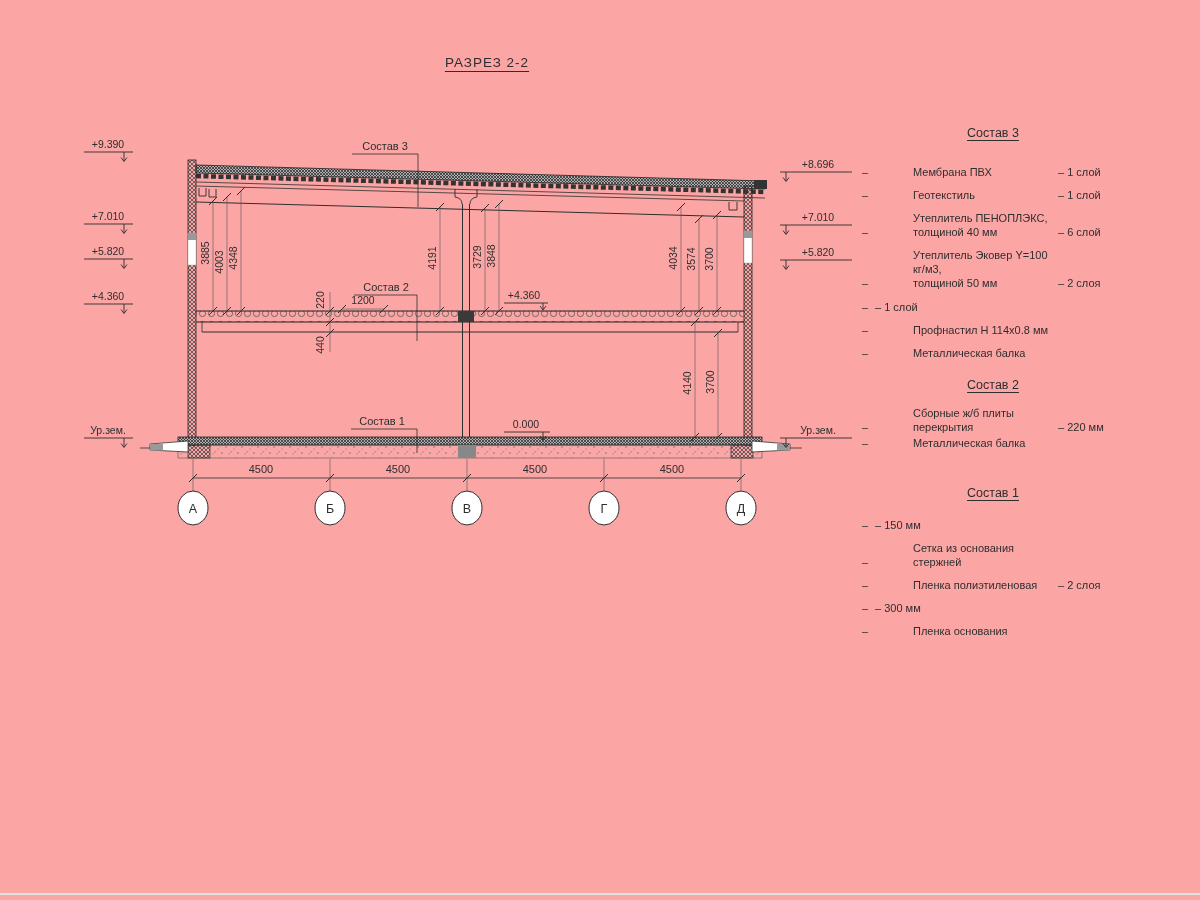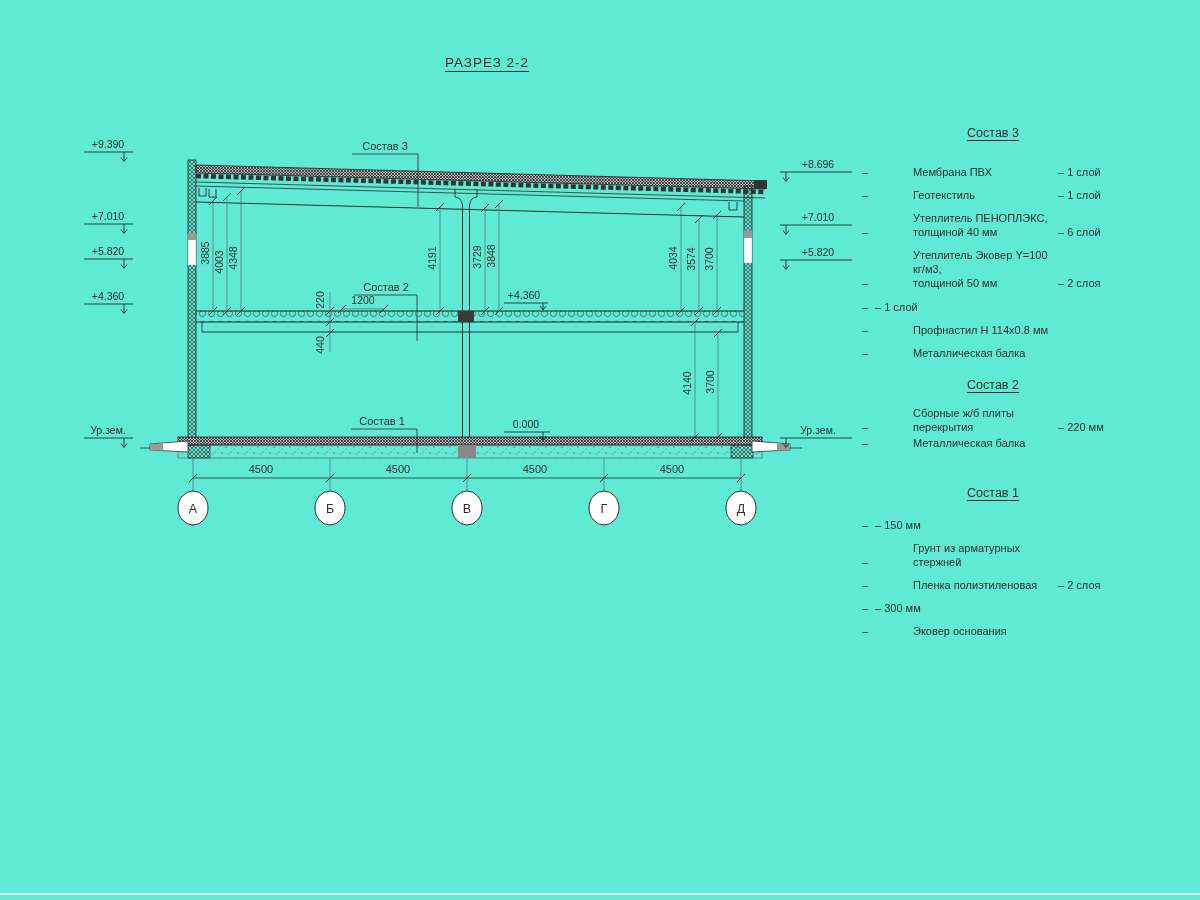--- a/index.html
+++ b/index.html
@@ -1,16 +1,16 @@
 <!DOCTYPE html>
 <html><head>
 <meta charset="utf-8">
 <style>
   html,body{margin:0;padding:0;background:#fff;}
-  .page{position:relative;width:1200px;height:900px;background:#5eead4;overflow:hidden;
+  .page{position:relative;width:1200px;height:900px;background:#fca5a5;overflow:hidden;
         font-family:"Liberation Sans",sans-serif;color:#2e2e2e;}
   .page-edge{position:absolute;left:0;top:893px;width:1200px;height:2px;background:#e2e2e2;}
   .title{position:absolute;left:400px;top:55px;width:174px;text-align:center;
          font-size:13.5px;letter-spacing:1px;text-decoration:underline;text-underline-offset:4px;}
   svg{position:absolute;left:0;top:0;}
   svg text{font-family:"Liberation Sans",sans-serif;fill:#2e2e2e;}
   .legend{position:absolute;left:862px;top:0;width:262px;}
   .sec{position:absolute;width:100%;}
   .sec3{top:126px;} .sec2{top:378px;} .sec1{top:486px;}
   .lg-h{text-align:center;font-size:12.5px;text-decoration:underline;text-underline-offset:3px;}
@@ -277,34 +277,34 @@
     </div>
 
     <div class="sec sec1">
       <div class="lg-h">Состав 1</div>
       <div class="lg-item">
         <span class="lg-dash">–</span>
         <span class="lg-qty">– 150 мм</span>
       </div>
       <div class="lg-item">
         <span class="lg-dash">–</span>
-        <span class="lg-name">Грунт из арматурных стержней</span>
+        <span class="lg-name">Сетка из основания стержней</span>
         <span class="lg-qty"></span>
       </div>
       <div class="lg-item">
         <span class="lg-dash">–</span>
         <span class="lg-name">Пленка полиэтиленовая</span>
         <span class="lg-qty">– 2 слоя</span>
       </div>
       <div class="lg-item">
         <span class="lg-dash">–</span>
         <span class="lg-qty">– 300 мм</span>
       </div>
       <div class="lg-item">
         <span class="lg-dash">–</span>
-        <span class="lg-name">Эковер основания</span>
+        <span class="lg-name">Пленка основания</span>
         <span class="lg-qty"></span>
       </div>
     </div>
   </div>
 
   <div class="page-edge"></div>
 </div>
 
 </body></html>

